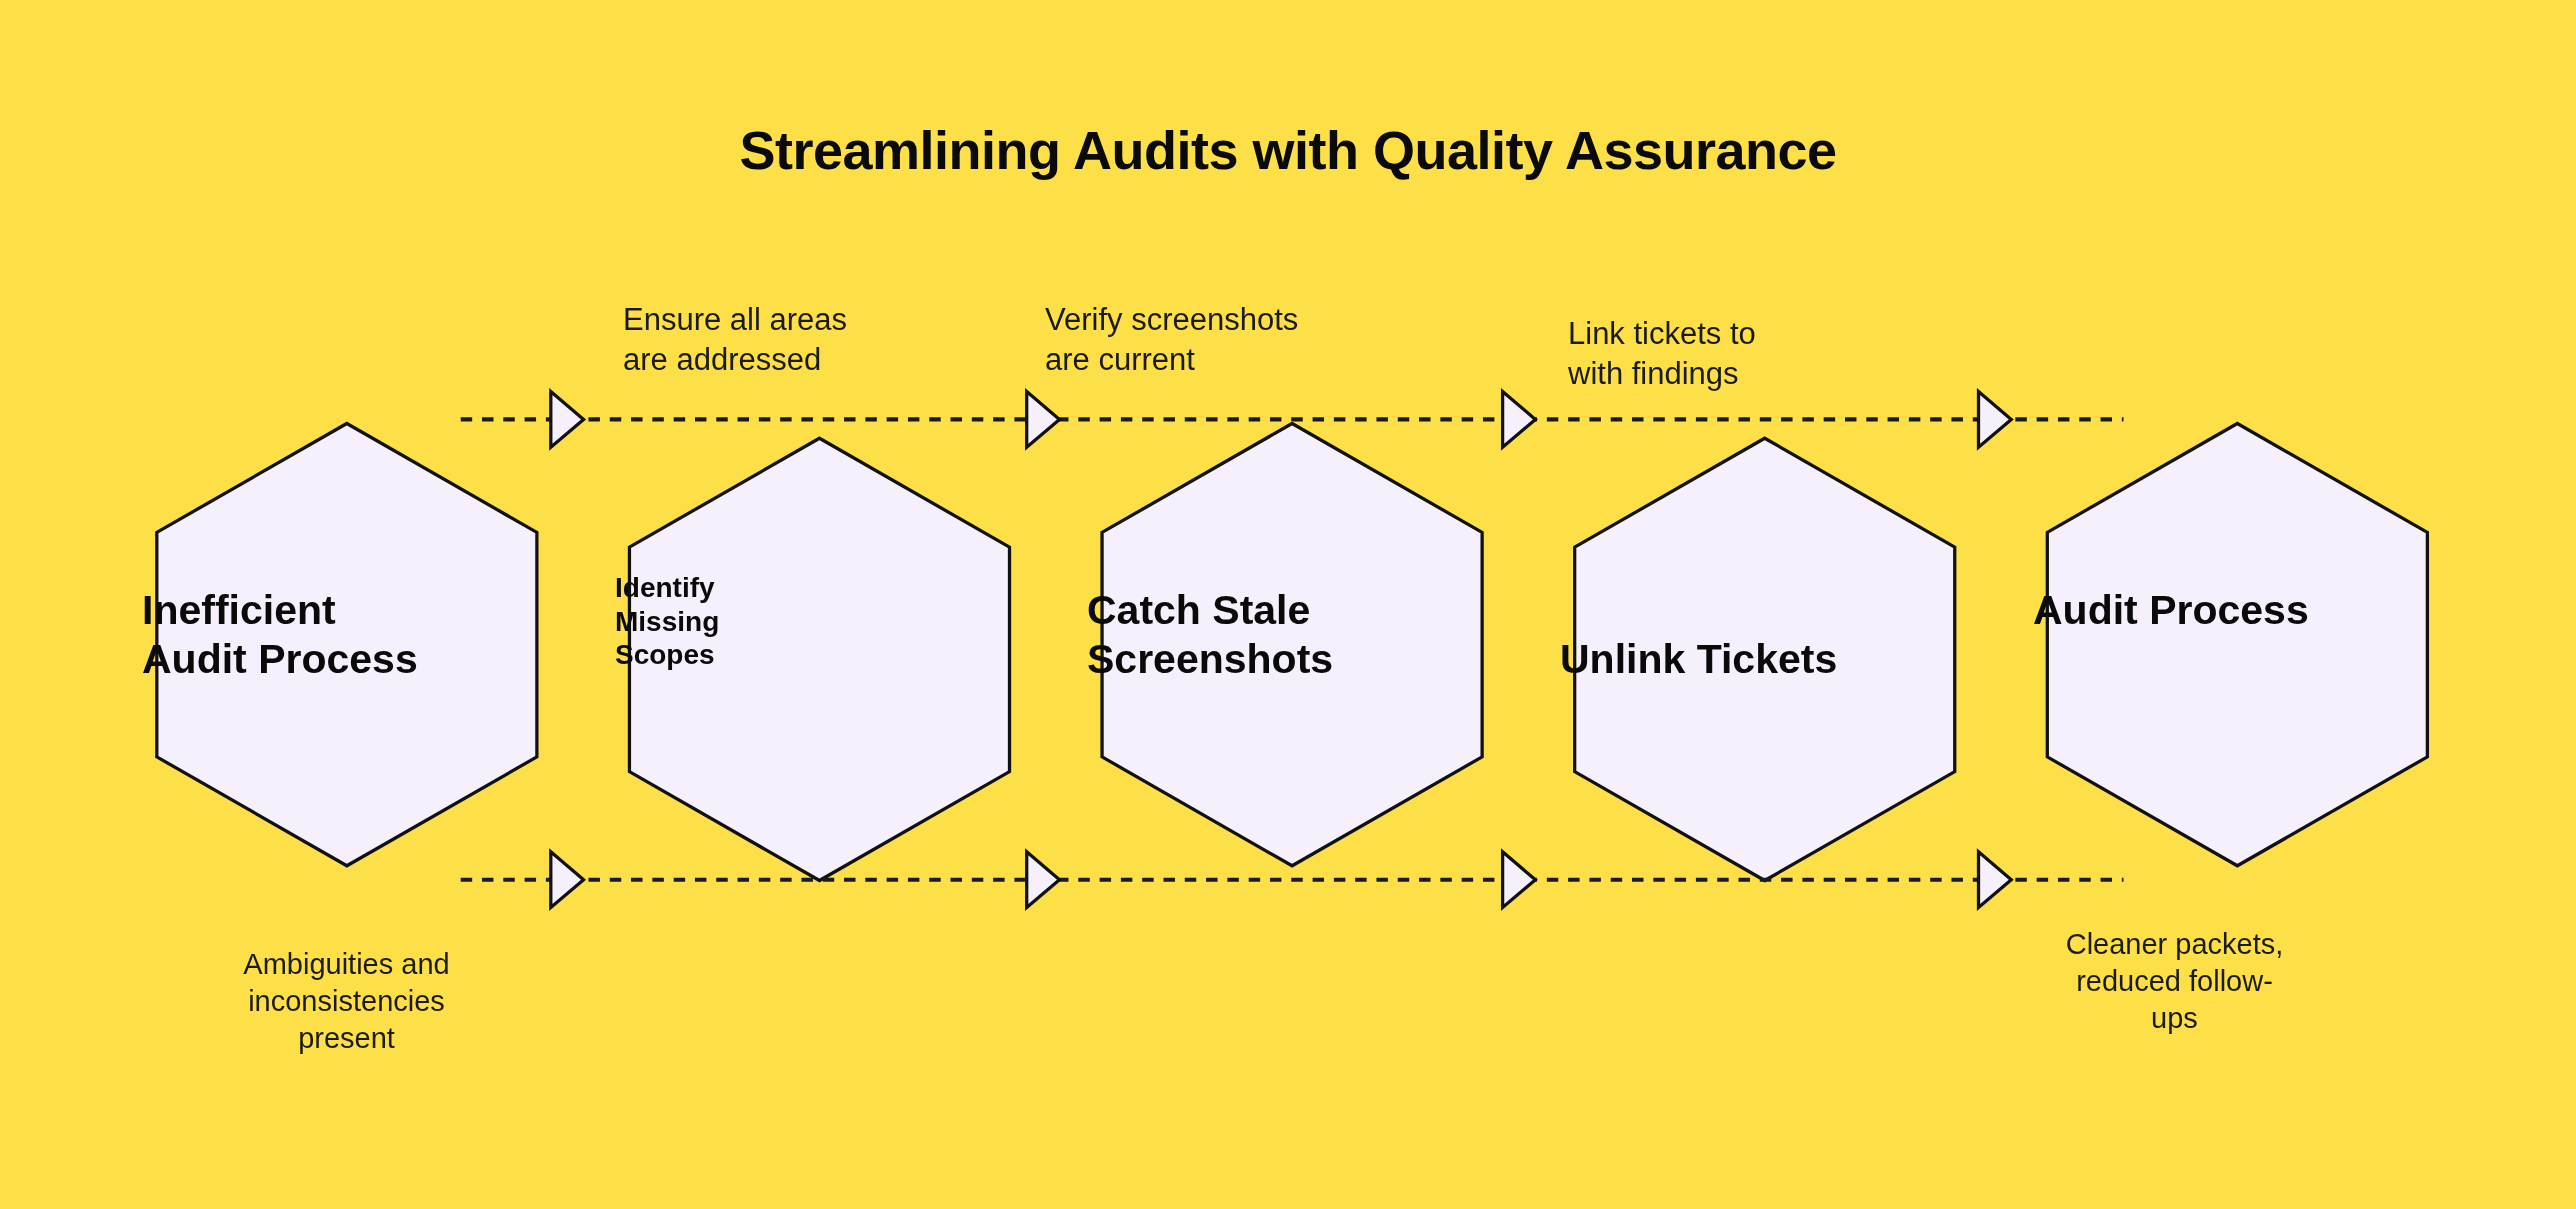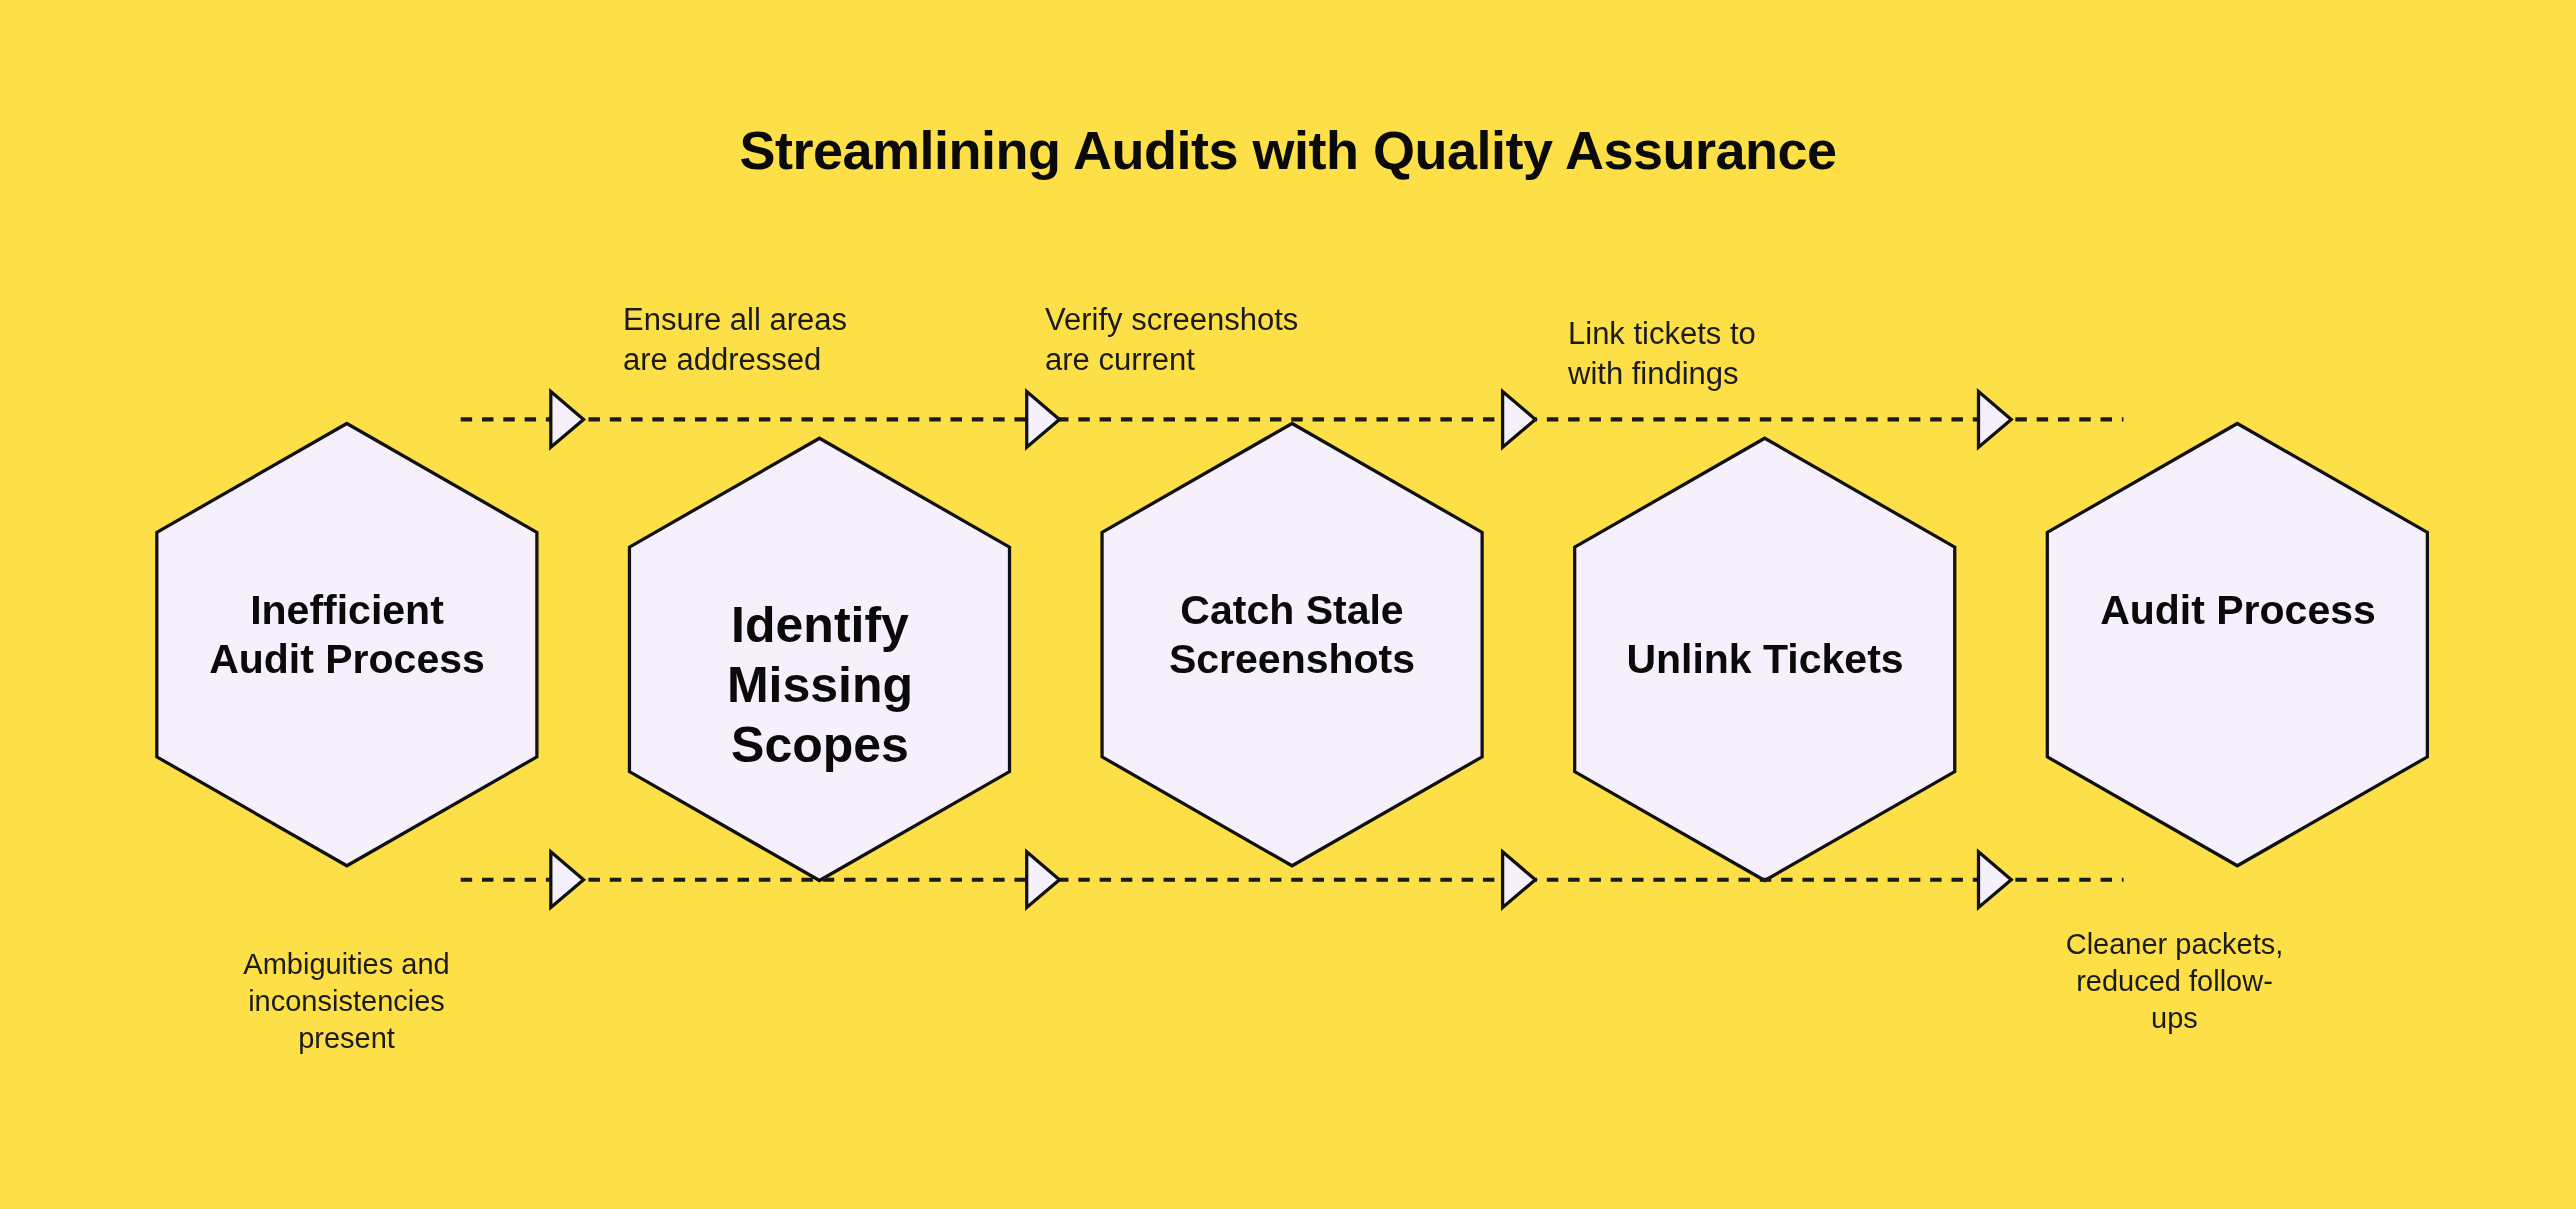--- a/index.html
+++ b/index.html
@@ -32,28 +32,27 @@
   }
   .flow-svg {
     position: absolute;
     left: 0;
     top: 0;
     width: 2576px;
     height: 1209px;
   }
   .node-label {
     position: absolute;
-    text-align: center;
     color: #0a0a0a;
     font-weight: 700;
     line-height: 1.2;
     pointer-events: none;
   }
   .node-label.two-line { font-size: 41px; }
-  .node-label.three-line { font-size: 50px; margin-top: 24px; }
+  .node-label.three-line { font-size: 28px; }
   .node-label.one-line { font-size: 41px; }
 
   .edge-caption {
     position: absolute;
     text-align: left;
     color: #1b1b1b;
     font-size: 31px;
     font-weight: 400;
     line-height: 1.28;
   }

